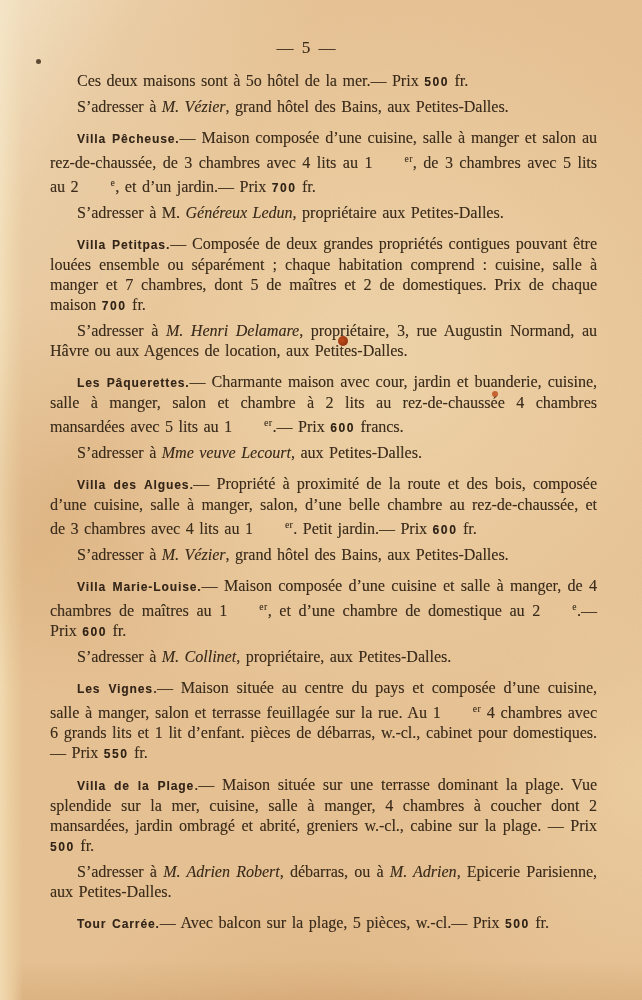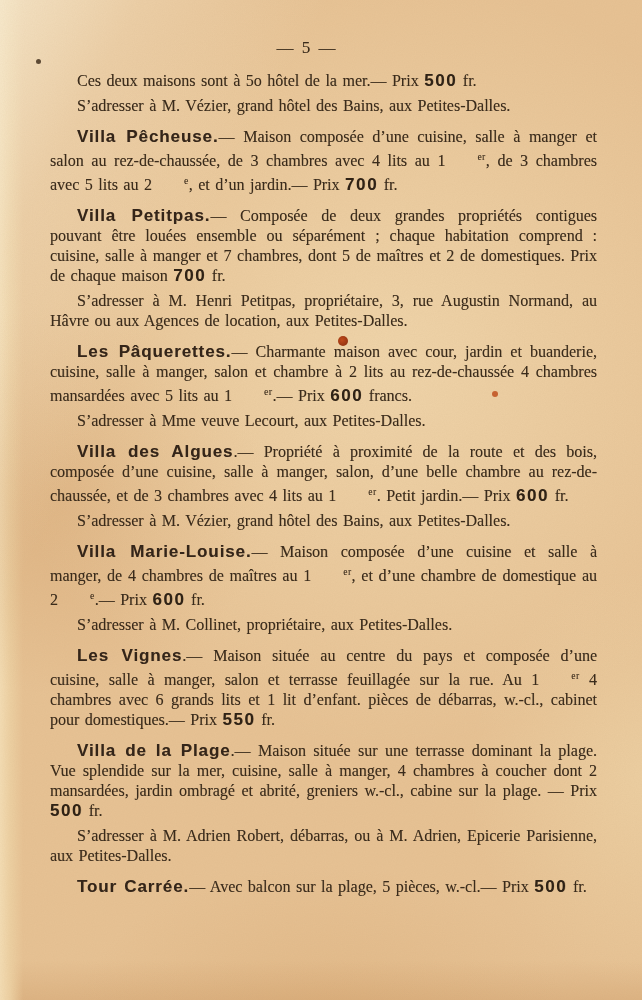--- a/index.html
+++ b/index.html
@@ -50,32 +50,32 @@
     text-align: justify;
     text-indent: 27px;
     word-spacing: 1.5px;
     text-shadow: 0.3px 0.3px 0.6px rgba(58,43,27,0.33);
   }
   .para.listing { margin-top: 11px; }
   .para.address { margin-top: 5px; }
   .para.intro   { margin-top: 0; }
 
   .run-t { }
-  .run-i { }
+  .run-i { font-style: italic; }
   .run-title {
     font-family: "Liberation Sans", "DejaVu Sans", sans-serif;
     font-weight: 700;
-    font-size: 17px;
+    font-size: 12px;
     letter-spacing: 0.9px;
     color: #342519;
   }
   .run-price {
     font-family: "Liberation Sans", "DejaVu Sans", sans-serif;
     font-weight: 700;
-    font-size: 17px;
+    font-size: 12px;
     letter-spacing: 1.6px;
     color: #2f2215;
   }
   .run-sup {
     font-size: 9.5px;
     vertical-align: 6px;
     letter-spacing: 0.5px;
     margin-left: 32px;
   }
 
@@ -96,22 +96,23 @@
     </filter>
     <rect width="642" height="1000" filter="url(#paperNoise)"></rect>
   </svg>
 
   <div class="page-number">— 5 —</div>
 
   <div class="text-block" id="paragraphs">
       <p class="para intro"><span class="run-t">Ces deux maisons sont à 5o hôtel de la mer.— Prix </span><span class="run-price">500</span><span class="run-t"> fr.</span></p>
       <p class="para address"><span class="run-t">S’adresser à </span><span class="run-i">M. Vézier</span><span class="run-t">, grand hôtel des Bains, aux Petites-Dalles.</span></p>
       <p class="para listing"><span class="run-title">Villa Pêcheuse.</span><span class="run-t">— Maison composée d’une cuisine, salle à manger et salon au rez-de-chaussée, de 3 chambres avec 4 lits au 1</span><span class="run-sup">er</span><span class="run-t">, de 3 chambres avec 5 lits au 2</span><span class="run-sup">e</span><span class="run-t">, et d’un jardin.— Prix </span><span class="run-price">700</span><span class="run-t"> fr.</span></p>
+      <p class="para address"><span class="run-t">S’adresser à M. </span><span class="run-i">Généreux Ledun</span><span class="run-t">, propriétaire aux Petites-Dalles.</span></p>
       <p class="para listing"><span class="run-title">Villa Petitpas.</span><span class="run-t">— Composée de deux grandes propriétés contigues pouvant être louées ensemble ou séparément ; chaque habitation comprend : cuisine, salle à manger et 7 chambres, dont 5 de maîtres et 2 de domestiques. Prix de chaque maison </span><span class="run-price">700</span><span class="run-t"> fr.</span></p>
-      <p class="para address"><span class="run-t">S’adresser à </span><span class="run-i">M. Henri Petitpas</span><span class="run-t">, propriétaire, 3, rue Augustin Normand, au Hâvre ou aux Agences de location, aux Petites-Dalles.</span></p>
+      <p class="para address"><span class="run-t">S’adresser à </span><span class="run-i">M. Henri Delamare</span><span class="run-t">, propriétaire, 3, rue Augustin Normand, au Hâvre ou aux Agences de location, aux Petites-Dalles.</span></p>
       <p class="para listing"><span class="run-title">Les Pâquerettes.</span><span class="run-t">— Charmante maison avec cour, jardin et buanderie, cuisine, salle à manger, salon et chambre à 2 lits au rez-de-chaussée 4 chambres mansardées avec 5 lits au 1</span><span class="run-sup">er</span><span class="run-t">.— Prix </span><span class="run-price">600</span><span class="run-t"> francs.</span></p>
       <p class="para address"><span class="run-t">S’adresser à </span><span class="run-i">Mme veuve Lecourt</span><span class="run-t">, aux Petites-Dalles.</span></p>
       <p class="para listing"><span class="run-title">Villa des Algues</span><span class="run-t">.— Propriété à proximité de la route et des bois, composée d’une cuisine, salle à manger, salon, d’une belle chambre au rez-de-chaussée, et de 3 chambres avec 4 lits au 1</span><span class="run-sup">er</span><span class="run-t">. Petit jardin.— Prix </span><span class="run-price">600</span><span class="run-t"> fr.</span></p>
       <p class="para address"><span class="run-t">S’adresser à </span><span class="run-i">M. Vézier</span><span class="run-t">, grand hôtel des Bains, aux Petites-Dalles.</span></p>
       <p class="para listing"><span class="run-title">Villa Marie-Louise.</span><span class="run-t">— Maison composée d’une cuisine et salle à manger, de 4 chambres de maîtres au 1</span><span class="run-sup">er</span><span class="run-t">, et d’une chambre de domestique au 2</span><span class="run-sup">e</span><span class="run-t">.— Prix </span><span class="run-price">600</span><span class="run-t"> fr.</span></p>
       <p class="para address"><span class="run-t">S’adresser à </span><span class="run-i">M. Collinet</span><span class="run-t">, propriétaire, aux Petites-Dalles.</span></p>
       <p class="para listing"><span class="run-title">Les Vignes</span><span class="run-t">.— Maison située au centre du pays et composée d’une cuisine, salle à manger, salon et terrasse feuillagée sur la rue. Au 1</span><span class="run-sup">er</span><span class="run-t"> 4 chambres avec 6 grands lits et 1 lit d’enfant. pièces de débarras, w.-cl., cabinet pour domestiques.— Prix </span><span class="run-price">550</span><span class="run-t"> fr.</span></p>
       <p class="para listing"><span class="run-title">Villa de la Plage</span><span class="run-t">.— Maison située sur une terrasse dominant la plage. Vue splendide sur la mer, cuisine, salle à manger, 4 chambres à coucher dont 2 mansardées, jardin ombragé et abrité, greniers w.-cl., cabine sur la plage. — Prix </span><span class="run-price">500</span><span class="run-t"> fr.</span></p>
       <p class="para address"><span class="run-t">S’adresser à </span><span class="run-i">M. Adrien Robert</span><span class="run-t">, débarras, ou à </span><span class="run-i">M. Adrien</span><span class="run-t">, Epicerie Parisienne, aux Petites-Dalles.</span></p>
       <p class="para listing"><span class="run-title">Tour Carrée.</span><span class="run-t">— Avec balcon sur la plage, 5 pièces, w.-cl.— Prix </span><span class="run-price">500</span><span class="run-t"> fr.</span></p>

